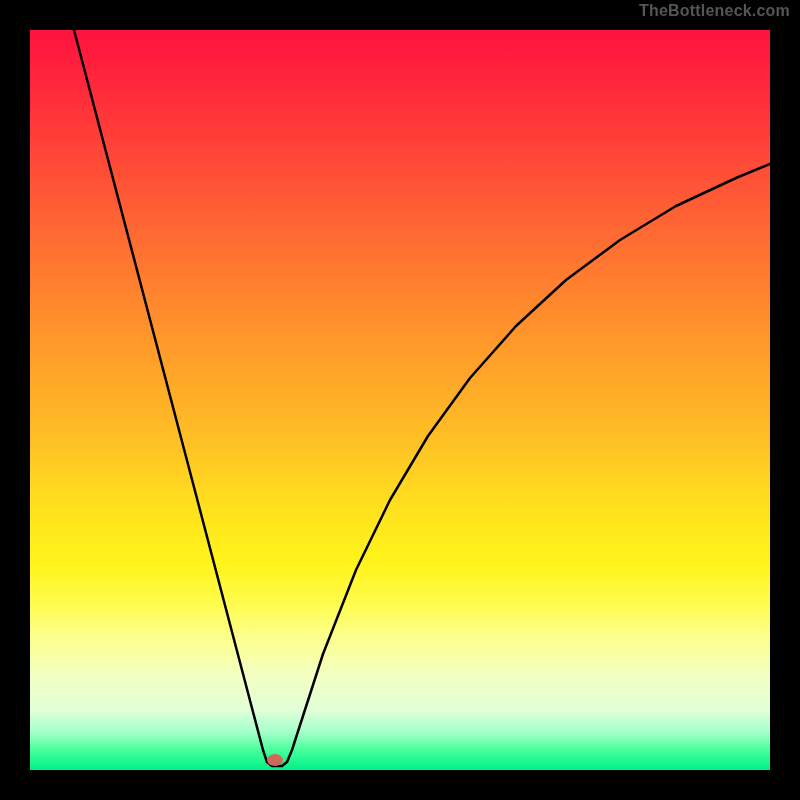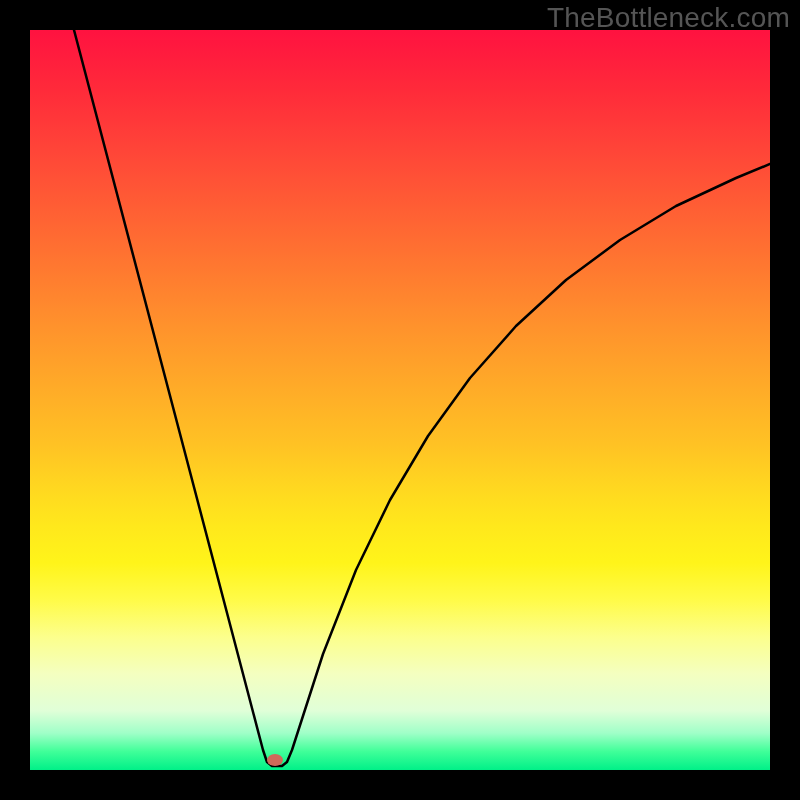--- a/index.html
+++ b/index.html
@@ -14,22 +14,22 @@
   .wrap {
     position: relative;
     width: 800px;
     height: 800px;
   }
   .watermark {
     position: absolute;
     top: 2px;
     right: 10px;
     color: #555;
-    font-size: 28px;
-    font-weight: 400;
+    font-size: 16px;
+    font-weight: 700;
     letter-spacing: 0.2px;
     z-index: 3;
   }
   .plot-area {
     position: absolute;
     left: 30px;
     top: 30px;
     width: 740px;
     height: 740px;
     background: linear-gradient(

